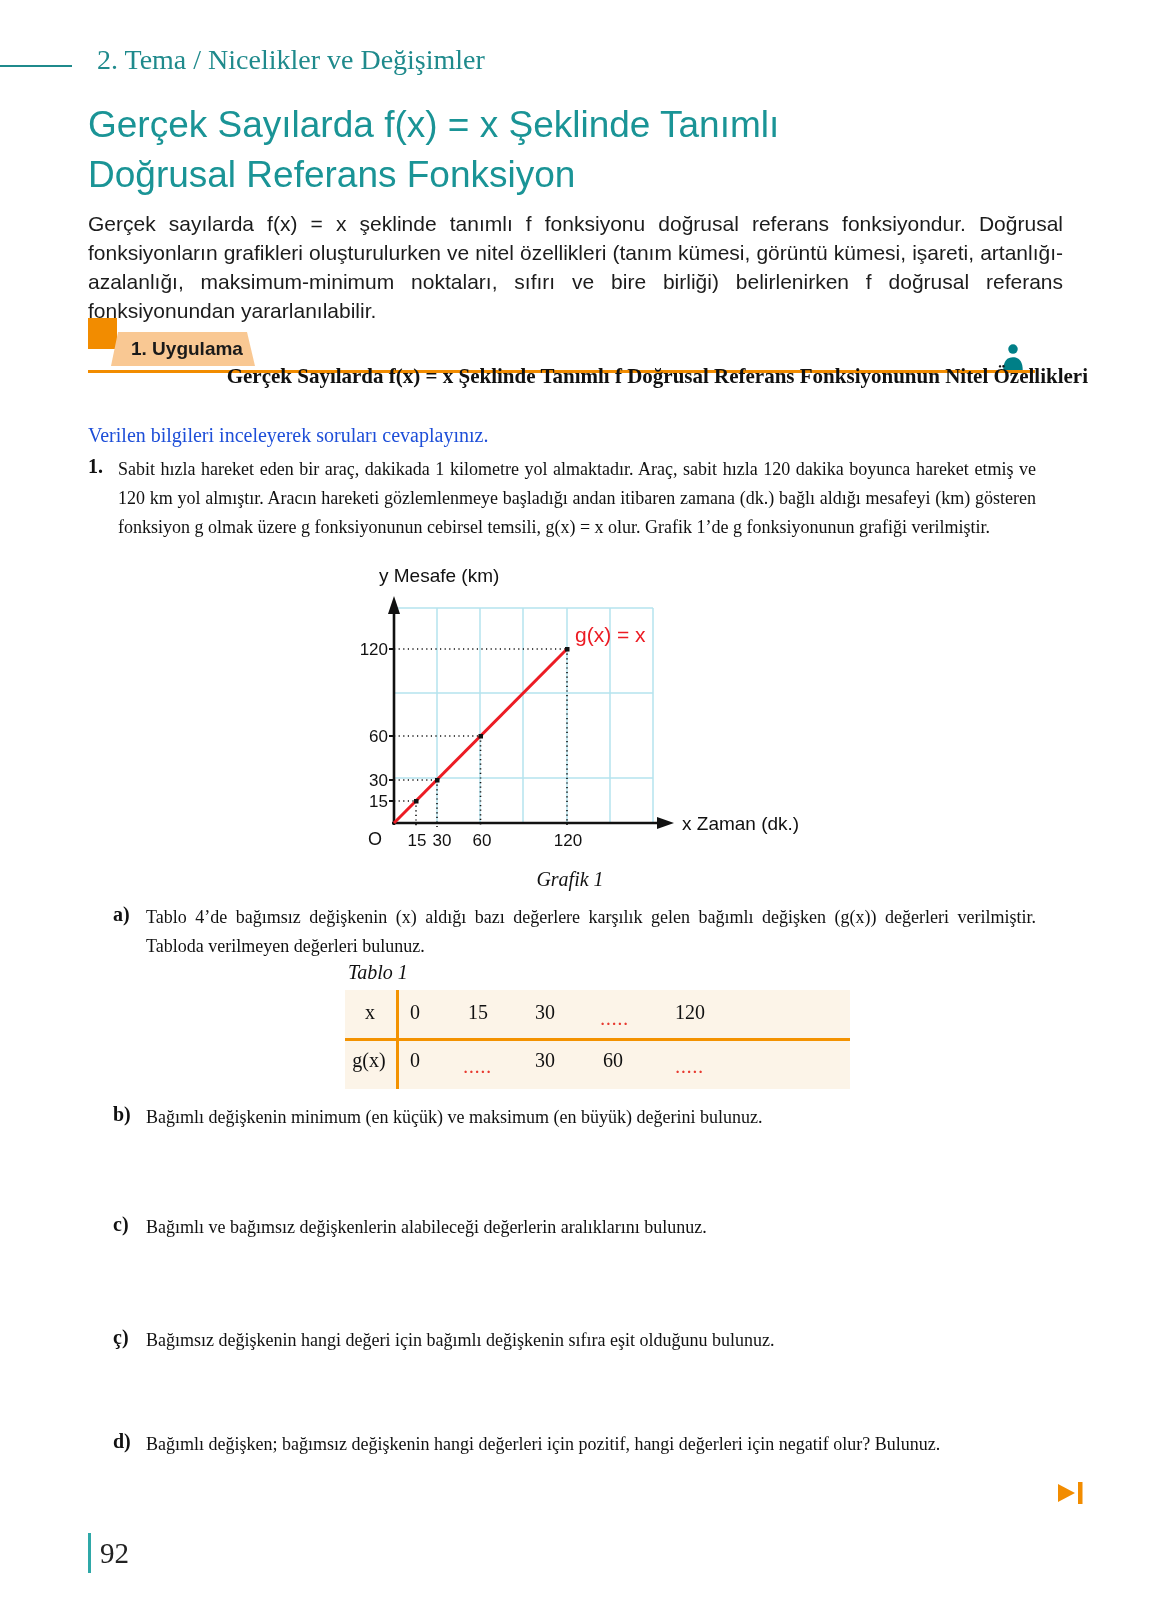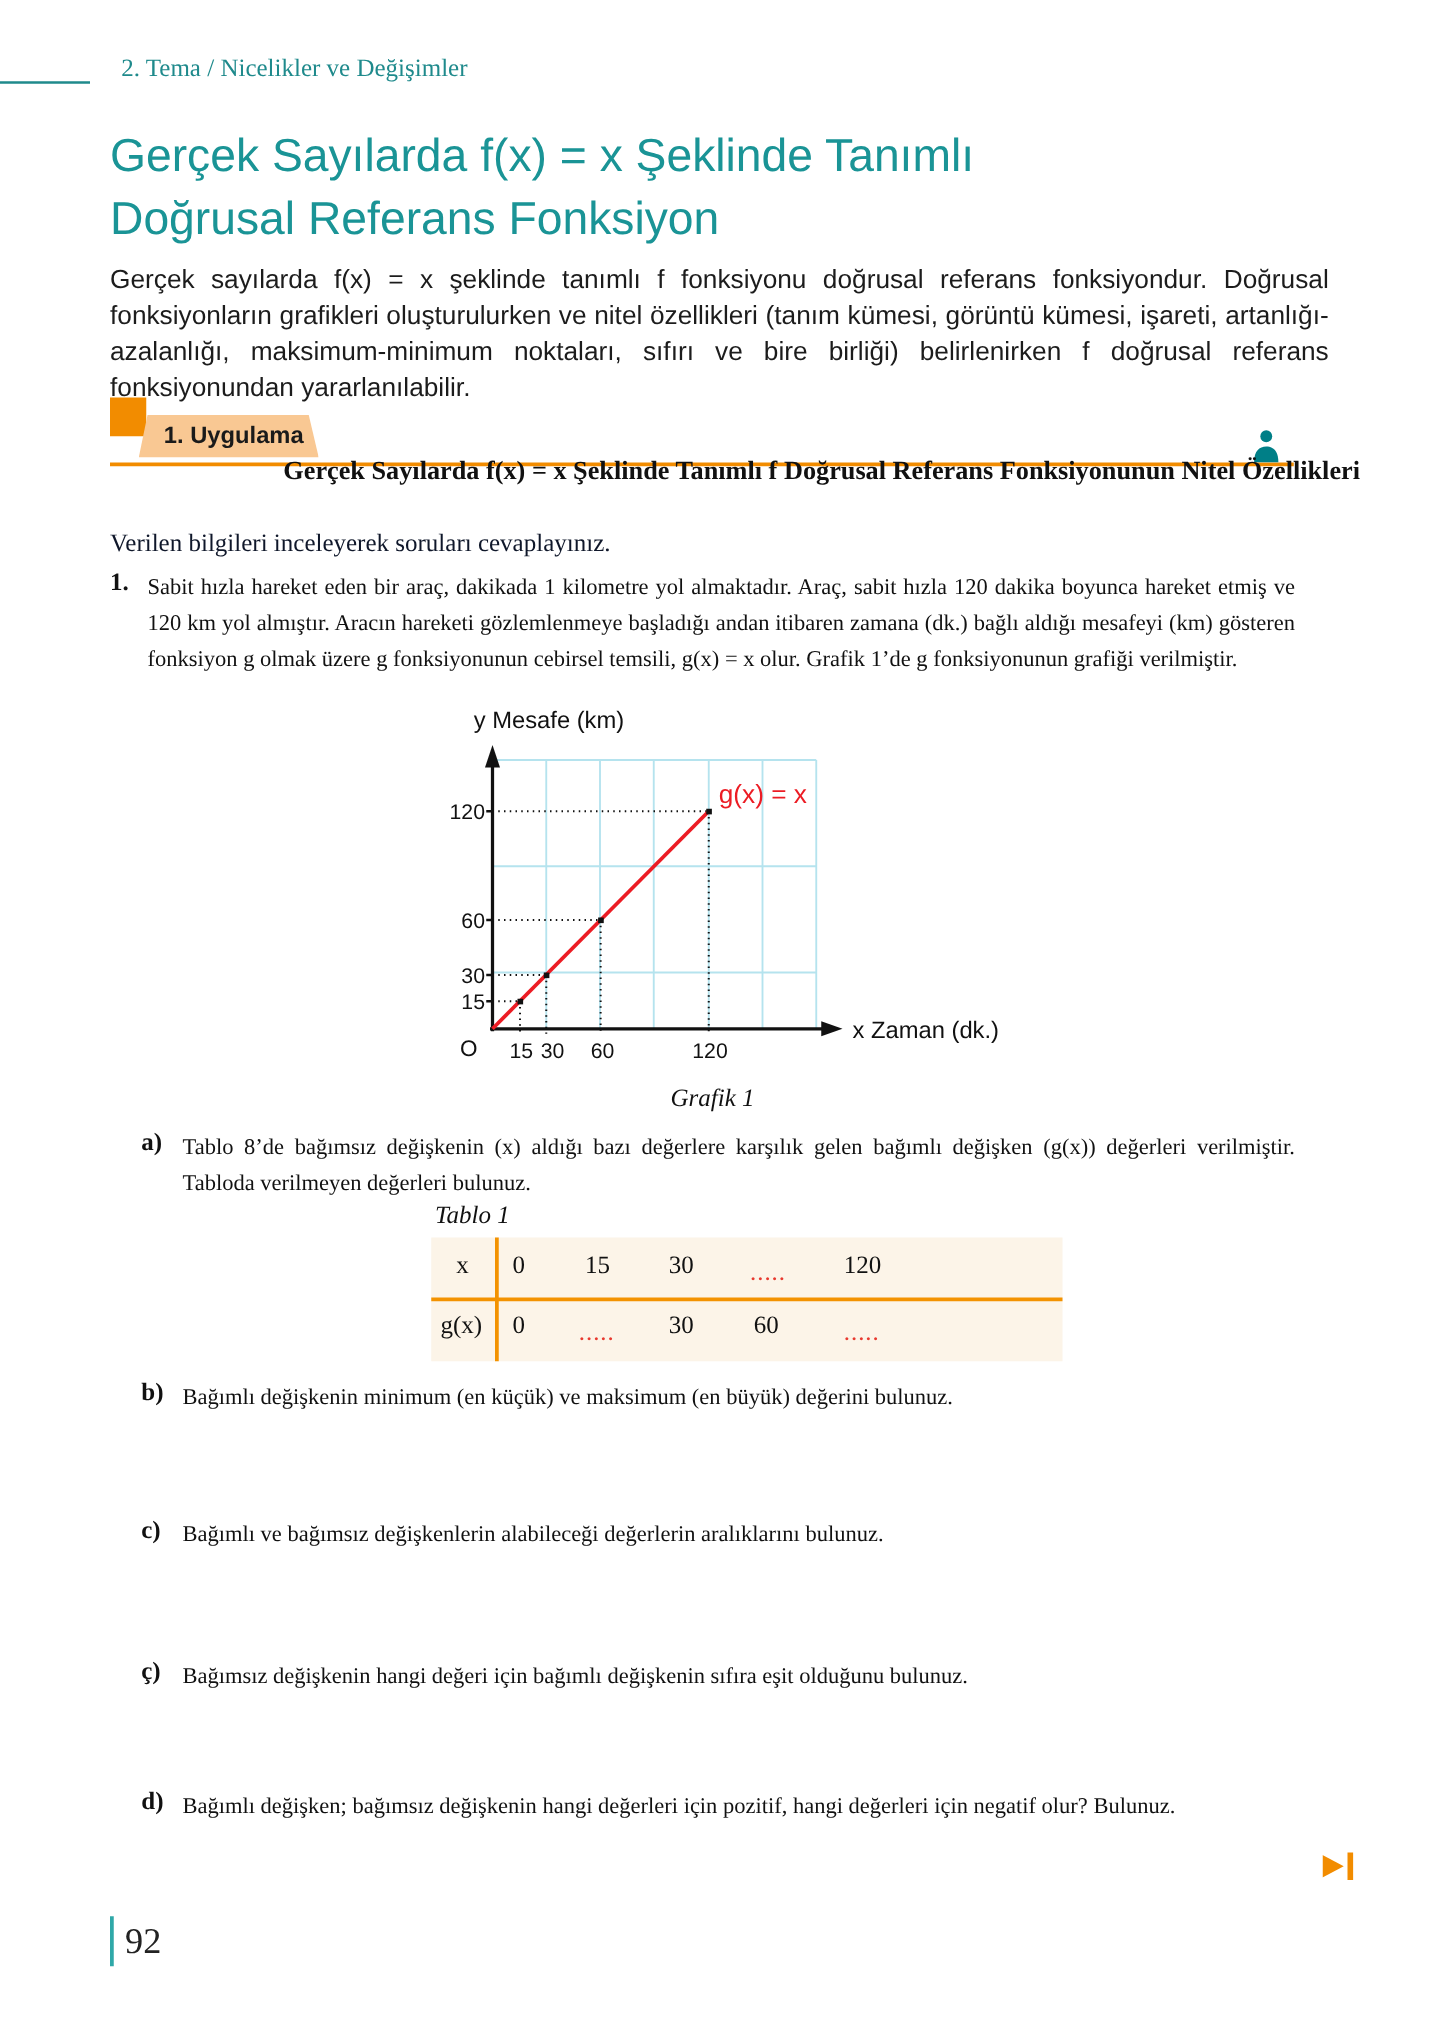--- a/index.html
+++ b/index.html
@@ -2,34 +2,34 @@
 <html lang="tr"><head>
 <meta charset="utf-8">
 <style>
   html,body{margin:0;padding:0;background:#ffffff;}
   .page{position:relative;width:1152px;height:1624px;background:#ffffff;overflow:hidden;
         font-family:"Liberation Serif",serif;color:#111;}
   .abs{position:absolute;}
   .sans{font-family:"Liberation Sans",sans-serif;}
   .serif{font-family:"Liberation Serif",serif;}
 
-  .breadcrumb{font-size:20px;color:#1f8a8c;text-align:center;}
+  .breadcrumb{font-size:28px;color:#1f8a8c;text-align:center;}
   .top-rule{background:#1f8a8c;height:2px;}
 
   .doc-title{font-size:37px;font-weight:normal;color:#1a9496;line-height:50px;letter-spacing:0px;}
 
   .intro{font-size:21px;line-height:29px;text-align:justify;color:#1c1c1c;}
 
   .badge-square{background:#f28c00;}
   .badge-shape{background:#f9c893;clip-path:polygon(7px 0,136px 0,144px 34px,0 34px);}
   .badge-label{font-size:19px;font-weight:bold;color:#1a1a1a;line-height:34px;padding-left:20px;}
   .orange-rule{background:#f28c00;height:3px;}
 
   .section-heading{font-size:21px;font-weight:bold;color:#111;}
-  .instruction{font-size:20px;color:#0f172a;}
+  .instruction{font-size:20px;color:#1d4ed8;}
 
   .q-marker{font-size:20px;font-weight:bold;}
   .q-text{font-size:18px;line-height:29px;}
   .just{text-align:justify;}
 
   .fig-caption{font-size:20px;font-style:italic;text-align:center;}
   .tbl-caption{font-size:20px;font-style:italic;}
 
   .tablo{background:#fcf4e8;}
   .tbl-vline{background:#f39200;width:3px;}
@@ -131,21 +131,21 @@
     <g font-size="17" fill="#111" text-anchor="middle">
       <text x="62" y="288">15</text>
       <text x="87" y="288">30</text>
       <text x="127" y="288">60</text>
       <text x="213" y="288">120</text>
     </g>
   </svg>
   <div class="abs fig-caption serif" style="left:370px;top:868px;width:400px;">Grafik 1</div>
 
   <div class="abs q-marker serif" style="left:113px;top:903px;">a)</div>
-  <div class="abs q-text serif just" style="left:146px;top:903px;width:890px;">Tablo 8’de bağımsız değişkenin (x) aldığı bazı değerlere karşılık gelen bağımlı değişken (g(x)) değerleri verilmiştir. Tabloda verilmeyen değerleri bulunuz.</div>
+  <div class="abs q-text serif just" style="left:146px;top:903px;width:890px;">Tablo 4’de bağımsız değişkenin (x) aldığı bazı değerlere karşılık gelen bağımlı değişken (g(x)) değerleri verilmiştir. Tabloda verilmeyen değerleri bulunuz.</div>
 
   <div class="abs tbl-caption serif" style="left:348px;top:961px;">Tablo 1</div>
   <div class="abs tablo" style="left:345px;top:990px;width:505px;height:99px;">
     <div class="abs tbl-vline" style="left:51px;top:0;height:99px;"></div>
     <div class="abs tbl-hline" style="left:0;top:48px;width:505px;"></div>
 
     <span class="tcell" style="left:25px;top:11px;">x</span>
     <span class="tcell" style="left:70px;top:11px;">0</span>
     <span class="tcell" style="left:133px;top:11px;">15</span>
     <span class="tcell" style="left:200px;top:11px;">30</span>

